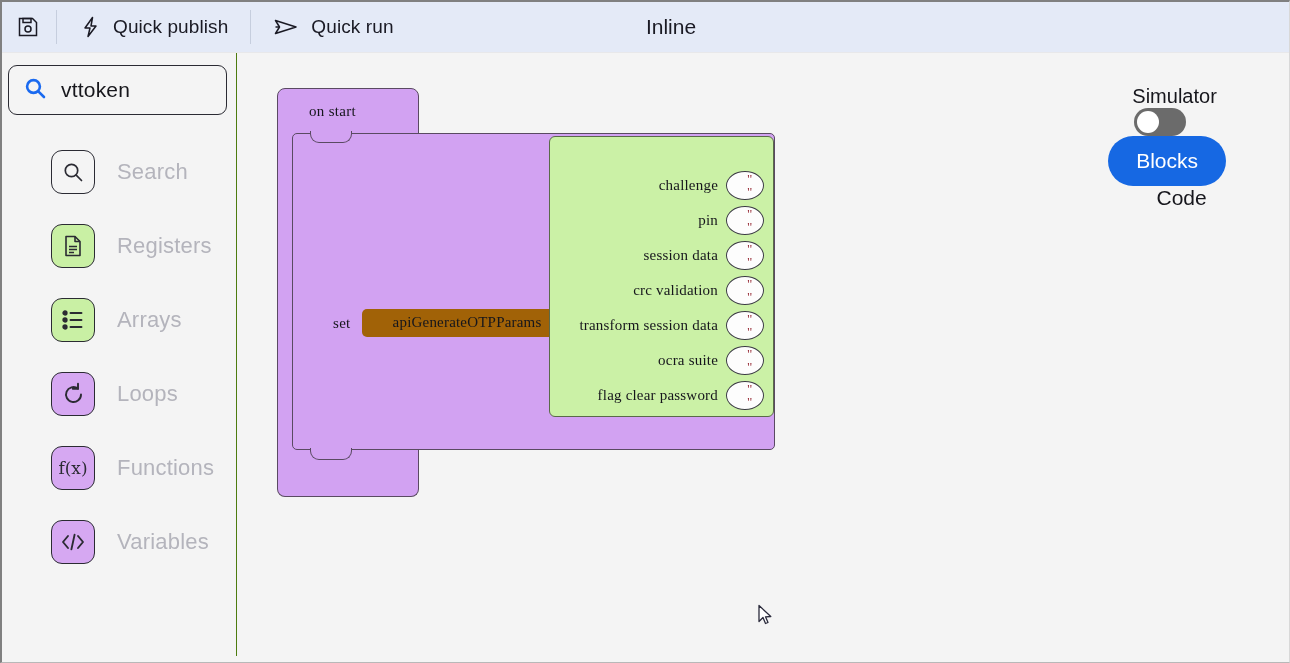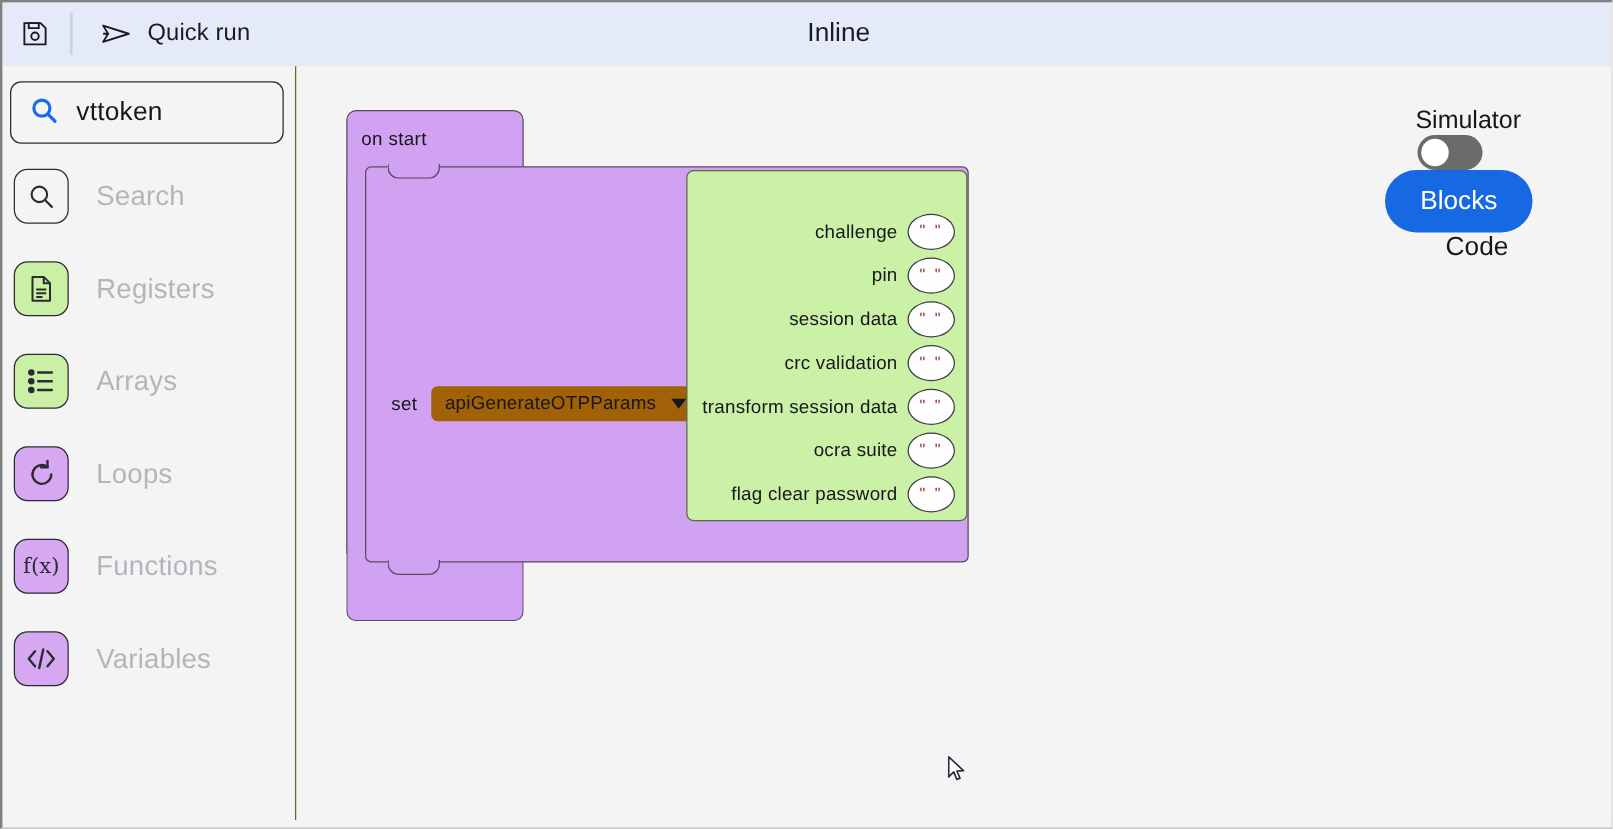--- a/index.html
+++ b/index.html
@@ -94,21 +94,21 @@
     display: flex;
     align-items: center;
     padding: 0 14px;
     gap: 14px;
   }
   .search-text {
     font-size: 21px;
     color: #17171c;
     letter-spacing: .2px;
   }
-  .cat-list { position: absolute; left: 0; top: 67px; width: 234px; }
+  .cat-list { position: absolute; left: 0; top: 82px; width: 234px; padding-left: 40px; }
   .cat {
     display: flex;
     align-items: center;
     height: 74px;
     padding-left: 9px;
     gap: 22px;
     cursor: pointer;
   }
   .cat-ico {
     width: 44px; height: 44px;
@@ -157,21 +157,21 @@
   
   .workspace {
     position: absolute;
     left: 235px; top: 51px;
     width: 1055px;
     height: 603px;
     background: #f4f4f4;
     overflow: hidden;
   }
 
-  .mono { font-family: Liberation Sans, sans-serif; }
+  .mono { font-family: Liberation Serif, serif; margin-left: 20px; }
 
   
   .hat-block {
     position: absolute;
     left: 40px; top: 35px;
     width: 142px;
     height: 60px;
     background: #d2a2f2;
     border: 1.4px solid #5a4a62;
     border-radius: 8px 8px 0 0;
@@ -393,20 +393,28 @@
         <svg width="24" height="24" viewBox="0 0 24 24" fill="none" stroke="#1a1a24" stroke-width="1.5">
           <path d="M3.5 3.5h13l4 4v13h-17z"></path>
           <circle cx="12" cy="14" r="3"></circle>
           <path d="M7 3.5h8v4H7z"></path>
         </svg>
       </span>
     </div>
 
     <div class="tb-sep"></div>
 
+    <div class="tb-btn">
+      <span class="tb-icon">
+        <svg width="22" height="24" viewBox="0 0 22 24" fill="none" stroke="#1a1a24" stroke-width="1.5" stroke-linejoin="round">
+          <path d="M13.5 2.5L6 13h5l-2 8.5L17 11h-5z"></path>
+        </svg>
+      </span>
+      <span class="tb-label">Quick publish</span>
+    </div>
 
     <div class="tb-sep"></div>
 
     <div class="tb-btn">
       <span class="tb-icon">
         <svg width="26" height="22" viewBox="0 0 26 22" fill="none" stroke="#1a1a24" stroke-width="1.5" stroke-linejoin="round">
           <path d="M2.5 4.5L23 11 2.5 17.5 6.5 11z"></path>
           <path d="M6.5 11H2.5"></path>
         </svg>
       </span>

